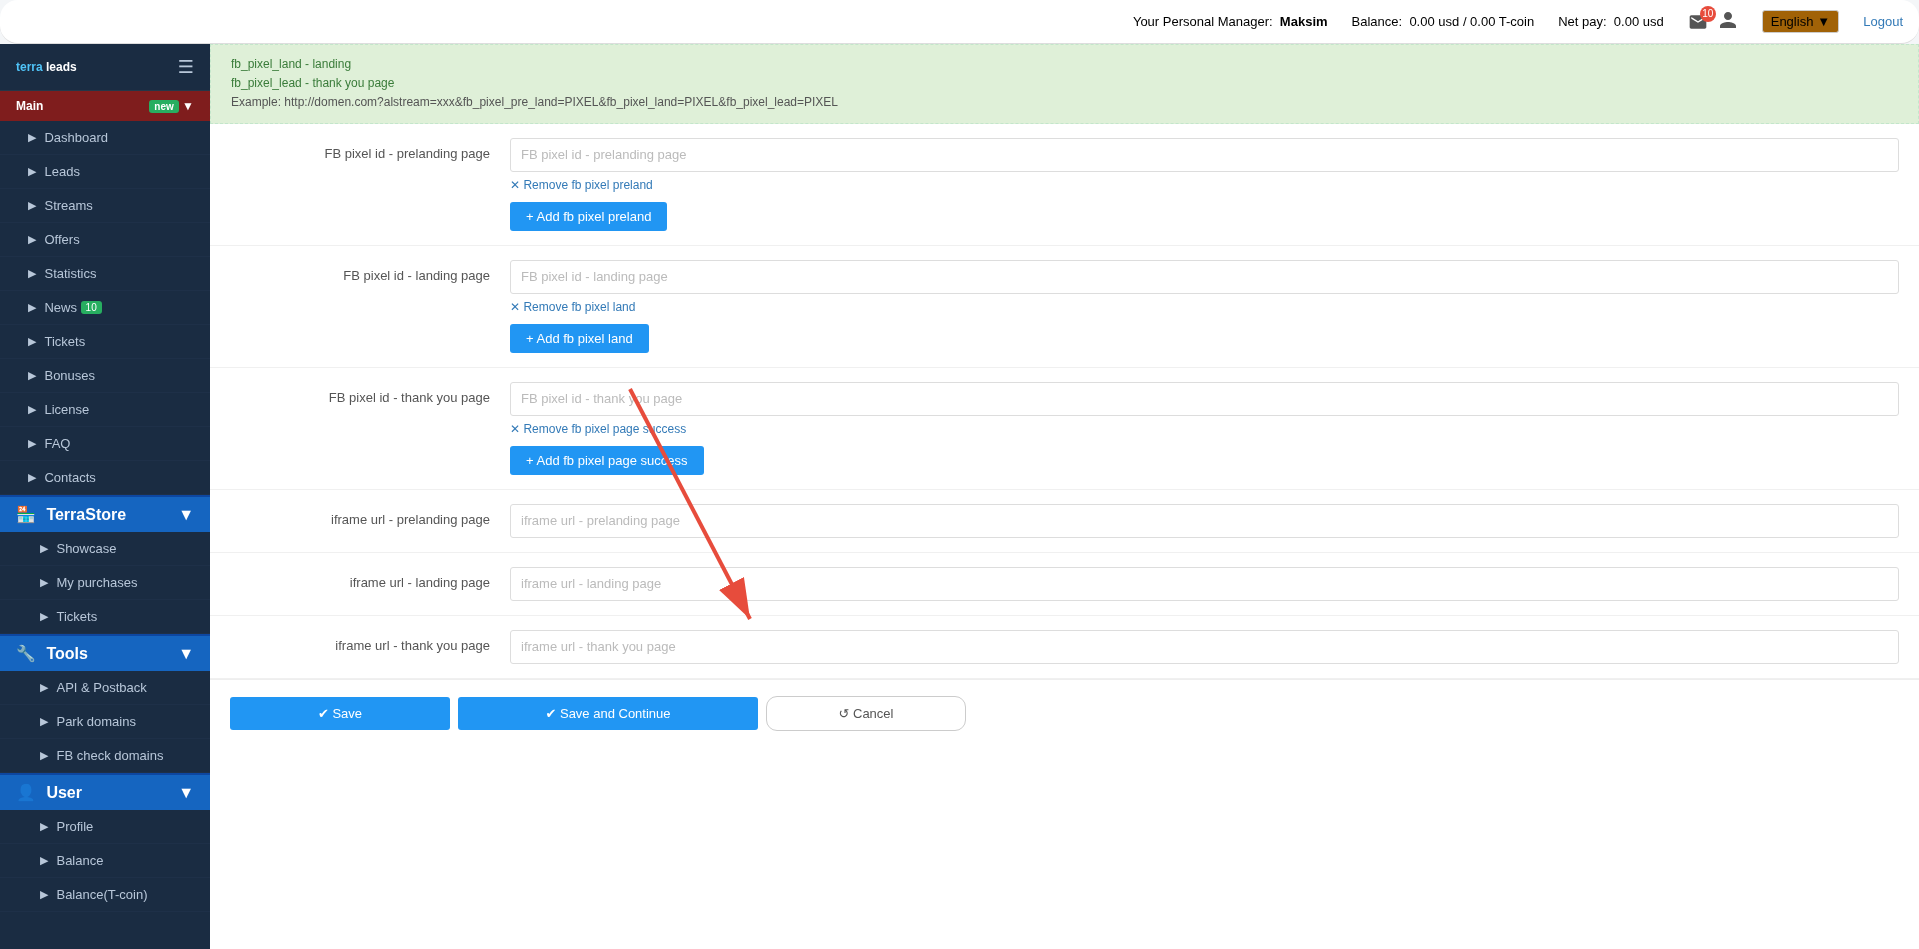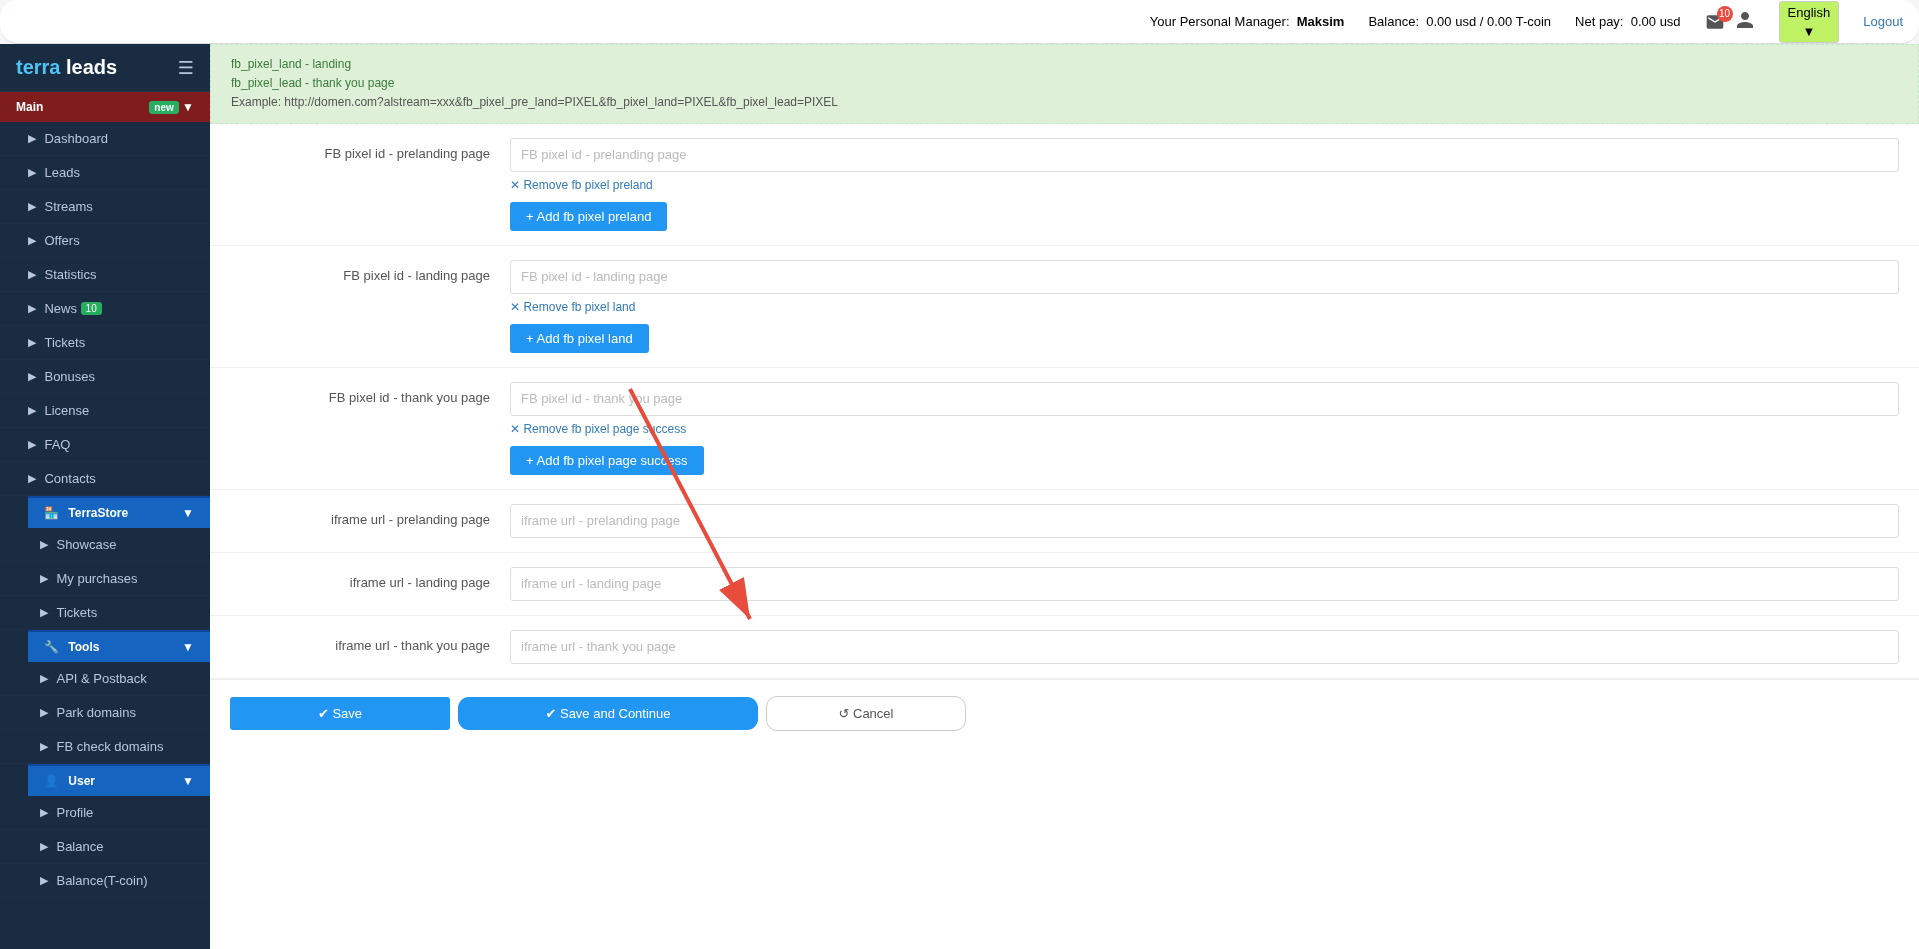--- a/index.html
+++ b/index.html
@@ -23,21 +23,21 @@
     .topnav-notif { position: relative; display: inline-flex; align-items: center; }
     .notif-badge {
       position: absolute; top: -6px; right: -8px;
       background: #e74c3c; color: #fff; border-radius: 50%;
       font-size: 10px; width: 16px; height: 16px;
       display: flex; align-items: center; justify-content: center;
     }
     .topnav-lang {
       border: 1px solid #ccc; border-radius: 3px;
       padding: 3px 8px; font-size: 13px; cursor: pointer;
-      background: #bef264; display: flex; align-items: center; gap: 4px; flex-direction: column;
+      background: #a16207; display: flex; align-items: center; gap: 4px;
     }
     .topnav-logout { font-size: 13px; color: #337ab7; cursor: pointer; text-decoration: none; text-align: right; }
 
     
     .layout { display: flex; flex: 1; overflow: hidden; }
 
     
     .sidebar {
       width: 210px;
       background: #1a2c42;
@@ -48,21 +48,21 @@
       flex-shrink: 0;
     }
     .sidebar-logo {
       background: #1a2c42;
       padding: 12px 16px;
       display: flex;
       align-items: center;
       justify-content: space-between;
       border-bottom: 1px solid #243748;
     }
-    .sidebar-logo-text { color: #4fc3f7; font-size: 20px; font-weight: bold; font-family: Arial; }
+    .sidebar-logo-text { color: #4fc3f7; font-size: 12px; font-weight: bold; font-family: Arial; }
     .sidebar-logo-text span { color: #fff; }
     .hamburger { color: #b8c7d9; font-size: 18px; cursor: pointer; }
 
     .sidebar-section { padding: 0; }
     .sidebar-header {
       background: #7f1d1d;
       color: #fff;
       font-size: 12px;
       font-weight: bold;
       padding: 8px 16px;
@@ -79,29 +79,28 @@
       display: flex; align-items: center;
       padding: 9px 16px 9px 28px;
       cursor: pointer; color: #b8c7d9;
       font-size: 13px; border-bottom: 1px solid #1e3048;
     }
     .sidebar-item .arrow { margin-right: 8px; font-size: 11px; }
 
     .sidebar-subheader {
       background: #1565c0;
       color: #fff;
-      font-size: 12px;
+      font-size: 16px;
       font-weight: bold;
       padding: 8px 16px;
       display: flex;
       align-items: center;
       justify-content: space-between;
       cursor: pointer;
       border-top: 2px solid #0d47a1;
-      margin-left: 28px;
     }
 
     
     .main-content {
       flex: 1;
       overflow-y: auto;
       background: #fff;
       padding: 0;
     }
 
@@ -171,21 +170,21 @@
       border-top: 1px solid #eee;
     }
     .btn-save {
       background: #2196f3; color: #fff; border: none;
       border-radius: 3px; padding: 9px 30px; font-size: 13px;
       cursor: pointer; display: flex; align-items: center; gap: 6px;
       min-width: 220px; justify-content: center;
     }
     .btn-save-continue {
       background: #2196f3; color: #fff; border: none;
-      border-radius: 11px; padding: 9px 30px; font-size: 13px;
+      border-radius: 3px; padding: 9px 30px; font-size: 13px;
       cursor: pointer; display: flex; align-items: center; gap: 6px;
       min-width: 300px; justify-content: center;
     }
     .btn-cancel {
       background: #fff; color: #555; border: 1px solid #ccc;
       border-radius: 11px; padding: 9px 30px; font-size: 13px;
       cursor: pointer; display: flex; align-items: center; gap: 6px;
       min-width: 200px; justify-content: center;
     }
 

